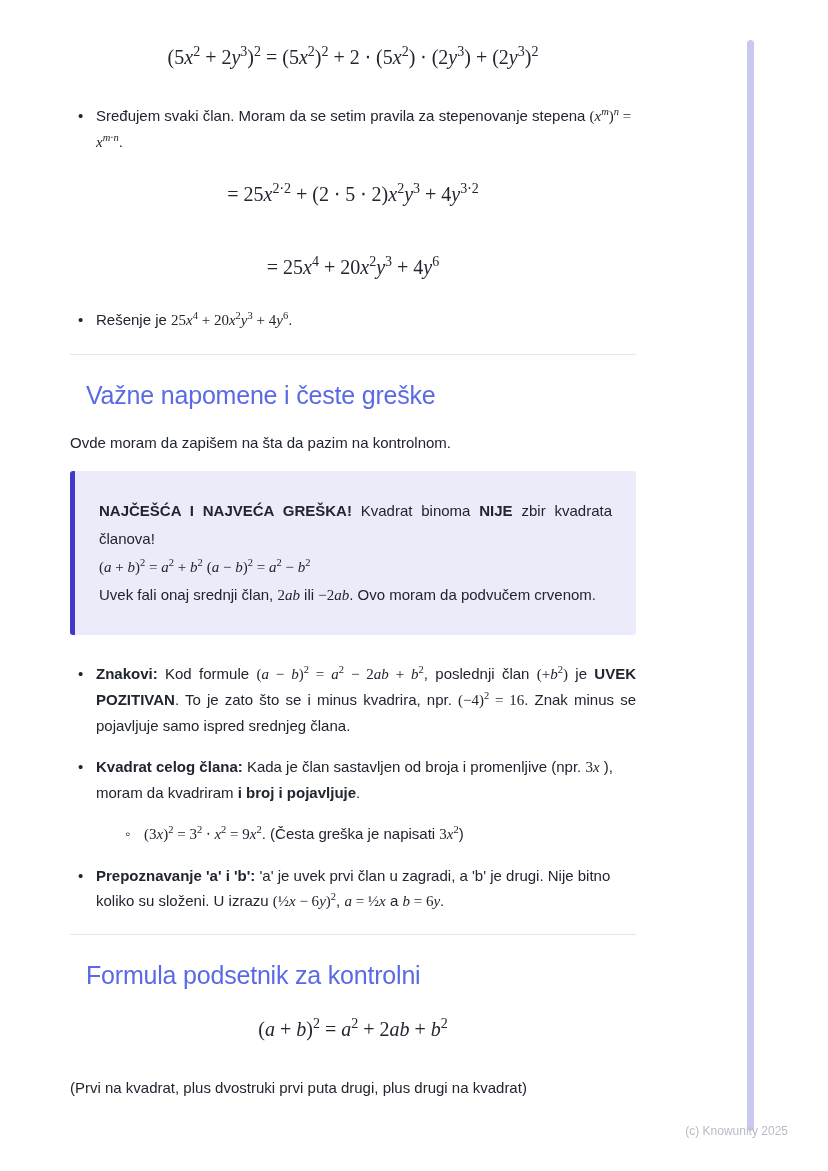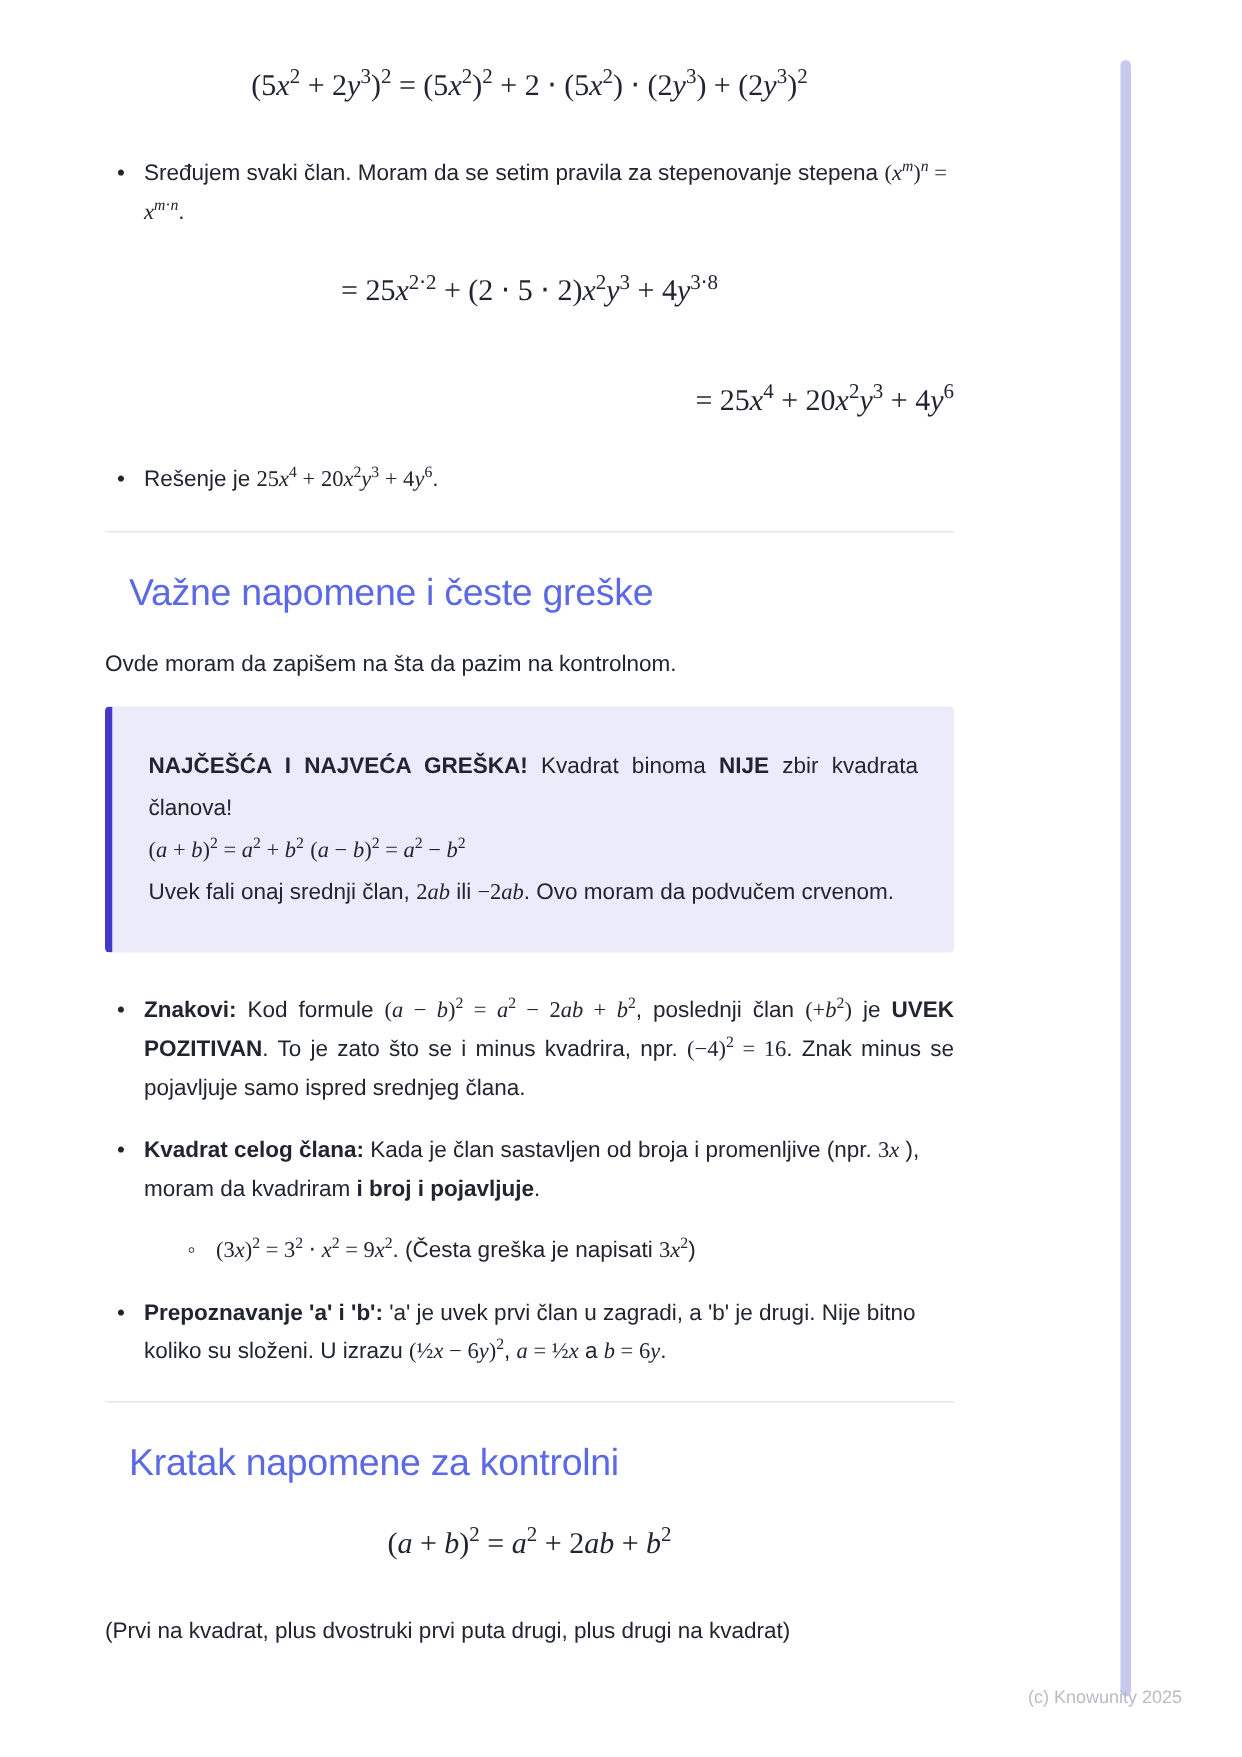--- a/index.html
+++ b/index.html
@@ -21,21 +21,21 @@
   .content{position:absolute;left:70px;top:45px;width:566px;}
 
   
   .math{font-family:"Liberation Serif",serif;font-style:normal;}
   .math i{font-style:italic;}
   .math sup{font-size:0.7em;vertical-align:super;line-height:0;}
   .math-display{text-align:center;font-size:20px;line-height:24px;}
 
   .f-main{margin-bottom:34px;}
   .f-mid{margin-bottom:49px;}
-  .f-res{margin-bottom:28px;text-align:right;}
+  .f-res{margin-bottom:28px;}
   .f-rem{margin:28px 0 34px;}
 
   ul.bullets{list-style:none;}
   ul.bullets>li{position:relative;padding-left:26px;margin-bottom:13px;}
   ul.bullets>li::before{content:"•";position:absolute;left:8px;top:0;}
   ul.bullets>li.gap-after{margin-bottom:16px;}
   .li-text{display:block;}
   ul.sub{list-style:none;}
   ul.sub>li{position:relative;padding-left:32px;margin:16px;}
   ul.sub>li::before{content:"◦";position:absolute;left:13px;top:0;}
@@ -79,21 +79,21 @@
   <main class="content">
 
     <div class="math-display f-main"><span class="math">(5<i>x</i><sup>2</sup> + 2<i>y</i><sup>3</sup>)<sup>2</sup> = (5<i>x</i><sup>2</sup>)<sup>2</sup> + 2 ⋅ (5<i>x</i><sup>2</sup>) ⋅ (2<i>y</i><sup>3</sup>) + (2<i>y</i><sup>3</sup>)<sup>2</sup></span></div>
 
     <ul class="bullets list-step">
       <li>
         <span class="li-text">Sređujem svaki član. Moram da se setim pravila za stepenovanje stepena <span class="math">(<i>x</i><sup><i>m</i></sup>)<sup><i>n</i></sup> = <i>x</i><sup><i>m</i>⋅<i>n</i></sup></span>.</span>
       </li>
     </ul>
 
-    <div class="math-display f-mid"><span class="math">= 25<i>x</i><sup>2⋅2</sup> + (2 ⋅ 5 ⋅ 2)<i>x</i><sup>2</sup><i>y</i><sup>3</sup> + 4<i>y</i><sup>3⋅8</sup></span></div>
+    <div class="math-display f-mid"><span class="math">= 25<i>x</i><sup>2⋅2</sup> + (2 ⋅ 5 ⋅ 2)<i>x</i><sup>2</sup><i>y</i><sup>3</sup> + 4<i>y</i><sup>3⋅2</sup></span></div>
 
     <div class="math-display f-res"><span class="math">= 25<i>x</i><sup>4</sup> + 20<i>x</i><sup>2</sup><i>y</i><sup>3</sup> + 4<i>y</i><sup>6</sup></span></div>
 
     <ul class="bullets list-sol">
       <li>
         <span class="li-text">Rešenje je <span class="math">25<i>x</i><sup>4</sup> + 20<i>x</i><sup>2</sup><i>y</i><sup>3</sup> + 4<i>y</i><sup>6</sup></span>.</span>
       </li>
     </ul>
 
     <hr class="divider">
@@ -120,21 +120,21 @@
           </li>
         </ul>
       </li>
       <li>
         <span class="li-text"><b>Prepoznavanje 'a' i 'b':</b> 'a' je uvek prvi član u zagradi, a 'b' je drugi. Nije bitno koliko su složeni. U izrazu <span class="math">(½<i>x</i> − 6<i>y</i>)<sup>2</sup></span>, <span class="math"><i>a</i> = ½<i>x</i></span> a <span class="math"><i>b</i> = 6<i>y</i></span>.</span>
       </li>
     </ul>
 
     <hr class="divider">
 
-    <h2 class="heading heading-2">Kratak napomene za kontrolni</h2>
+    <h2 class="heading heading-2">Formula podsetnik za kontrolni</h2>
 
 
     <div class="math-display f-rem"><span class="math">(<i>a</i> + <i>b</i>)<sup>2</sup> = <i>a</i><sup>2</sup> + 2<i>a</i><i>b</i> + <i>b</i><sup>2</sup></span></div>
 
     <p class="para">(Prvi na kvadrat, plus dvostruki prvi puta drugi, plus drugi na kvadrat)</p>
 
   </main>
 
   <div class="scrollbar"></div>
 

